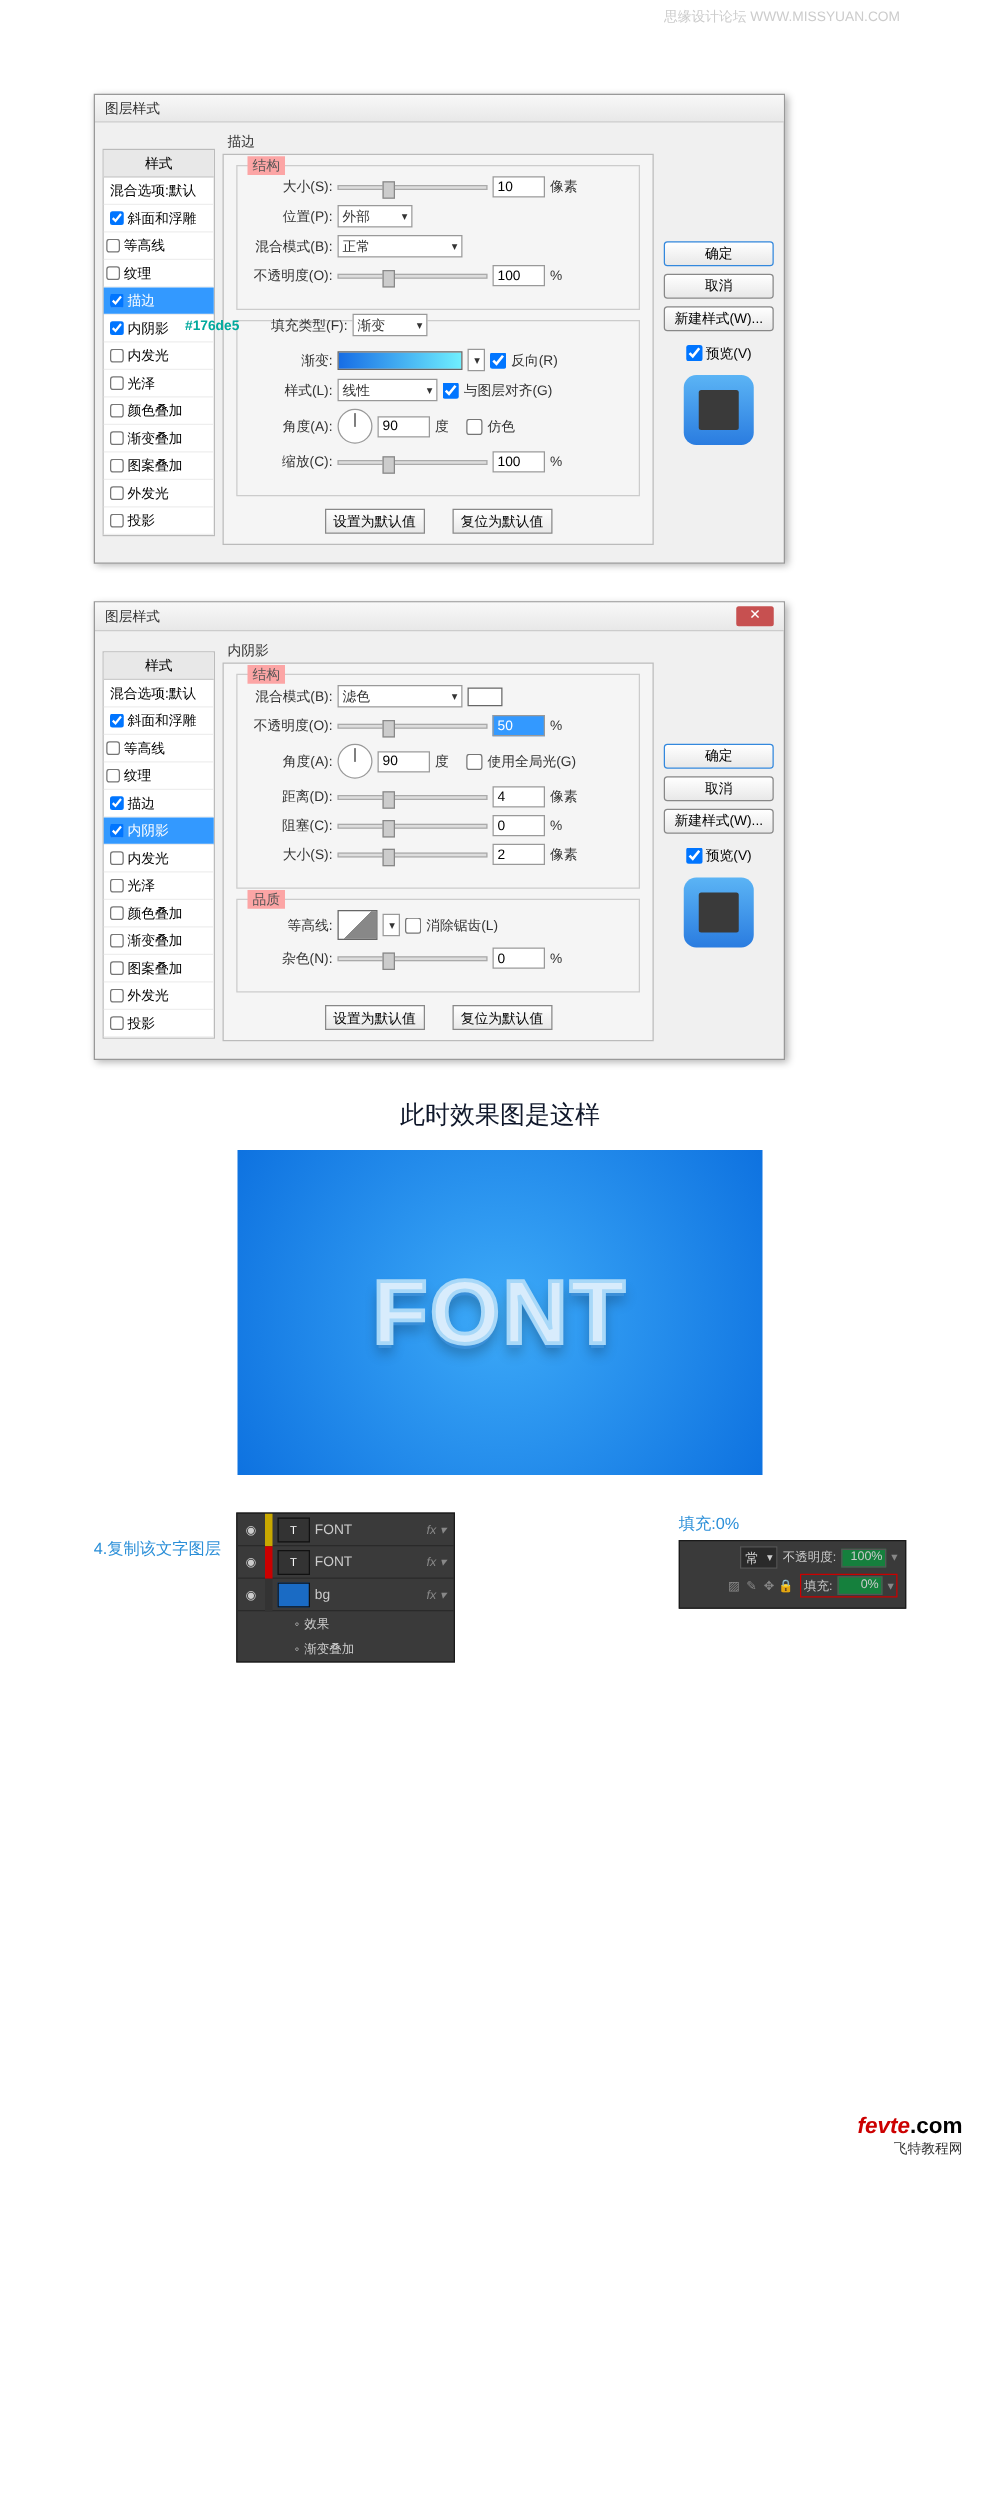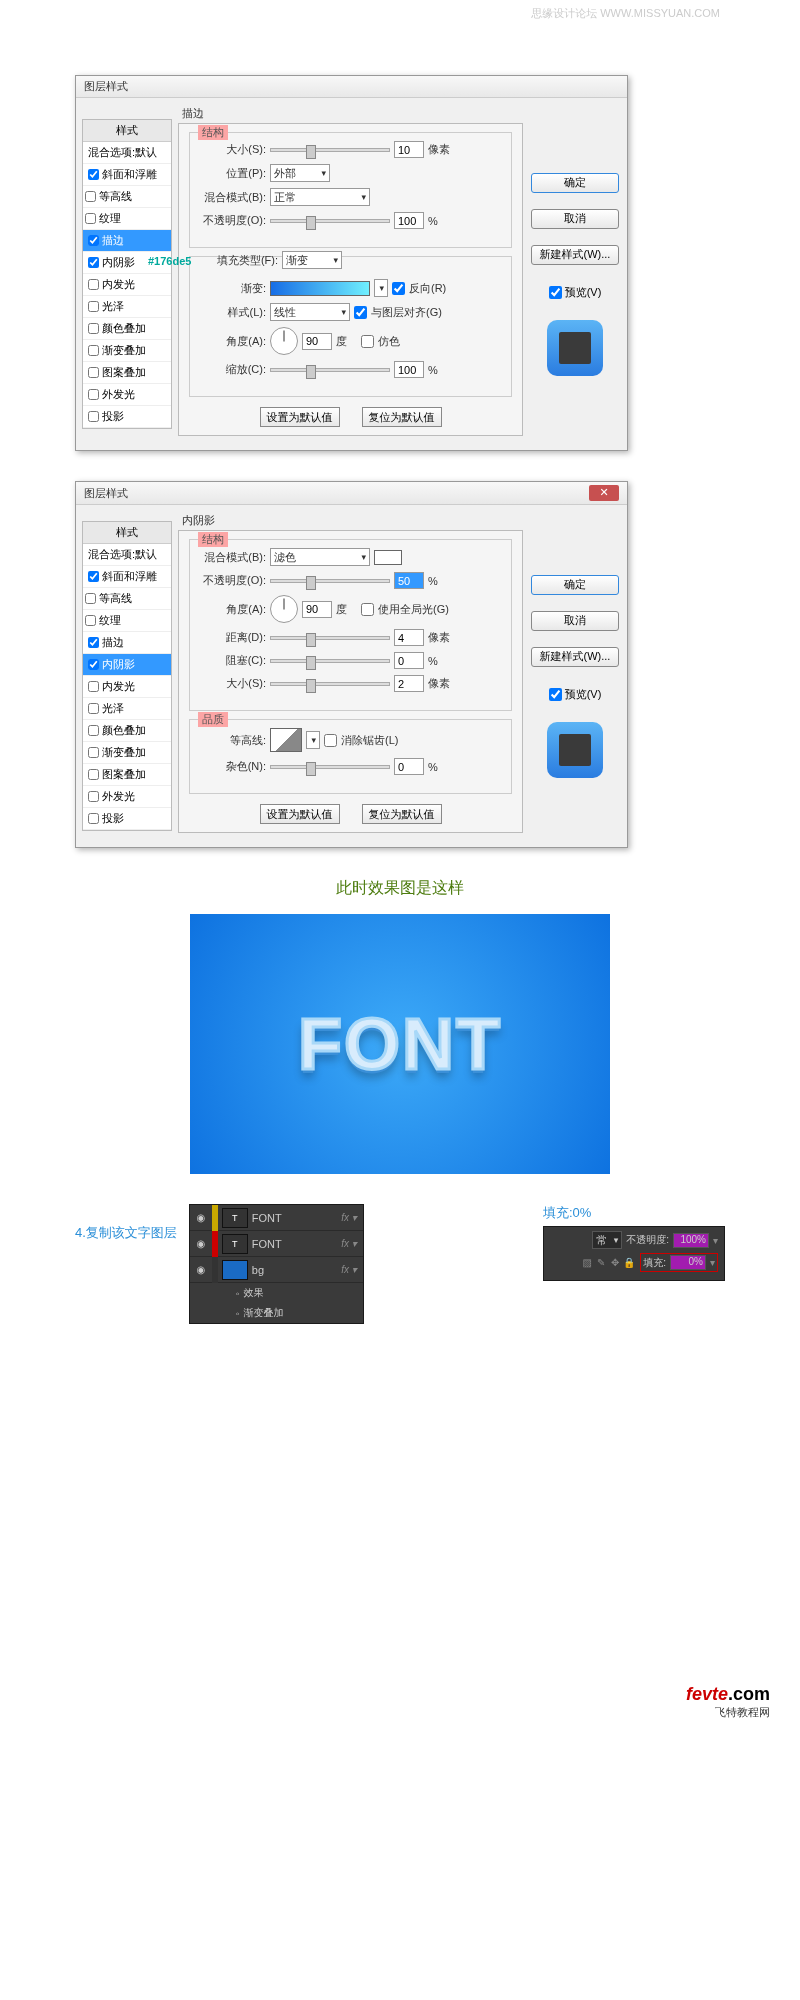--- a/index.html
+++ b/index.html
@@ -17,57 +17,57 @@
 .style-row input[type=checkbox] { width: 11px; height: 11px; }
 .center-panel { flex: 1; }
 .panel-title { font-size: 11px; color: #333; padding: 2px 4px; }
 .panel-box { border: 1px solid #bbb; background: #f5f5f5; padding: 8px 10px; margin-bottom: 8px; }
 .fieldset { border: 1px solid #ccc; padding: 8px 10px 12px; margin-bottom: 8px; position: relative; }
 .fieldset-label { position: absolute; top: -8px; left: 8px; background: #fca5a5; padding: 0 4px; font-size: 11px; color: #555; }
 .form-row { display: flex; align-items: center; font-size: 11px; color: #333; margin-bottom: 6px; gap: 4px; }
 .form-row label { min-width: 66px; text-align: right; }
 .form-row .slider { flex: 1; height: 4px; background: #ddd; border: 1px solid #aaa; position: relative; max-width: 120px; }
 .form-row .slider::after { content:''; position: absolute; top: -4px; left: 30%; width: 8px; height: 12px; background: #ccc; border: 1px solid #888; }
-.form-row input[type=text] { width: 30px; height: 17px; font-size: 11px; padding: 0 3px; border: 1px solid #999; }
+.form-row input[type=text] { width: 42px; height: 17px; font-size: 11px; padding: 0 3px; border: 1px solid #999; }
 .form-row select, .dropdown { height: 18px; font-size: 11px; border: 1px solid #999; background: #fff; padding: 0 14px 0 3px; min-width: 60px; position: relative; display: inline-flex; align-items: center; }
 .dropdown::after { content: '▾'; position: absolute; right: 3px; font-size: 9px; }
 .unit { font-size: 11px; color: #333; }
 .angle-widget { width: 28px; height: 28px; border: 1px solid #999; border-radius: 50%; background: #fff; position: relative; display: inline-block; vertical-align: middle; }
 .angle-widget::after { content:''; position: absolute; top: 50%; left: 50%; width: 11px; height: 1px; background: #333; transform-origin: left; transform: rotate(-90deg); }
-.right-panel { width: 92px; display: flex; flex-direction: column; gap: 16px; align-items: center; }
+.right-panel { width: 92px; display: flex; flex-direction: column; gap: 6px; align-items: center; }
 .btn { width: 88px; height: 20px; font-size: 11px; border: 1px solid #888; background: linear-gradient(#fff,#e8e8e8); border-radius: 3px; cursor: pointer; }
 .btn.primary { border-color: #3388dd; }
 .preview-check { font-size: 11px; display: flex; align-items: center; gap: 3px; margin-top: 4px; }
 .preview-thumb { width: 56px; height: 56px; background: linear-gradient(#5bb4f5,#2a7ce0); border-radius: 10px; display: flex; align-items: center; justify-content: center; margin-top: 4px; }
 .preview-thumb .inner { width: 32px; height: 32px; background: #3a3a3a; border-radius: 2px; }
 .gradient-bar { width: 100px; height: 15px; background: linear-gradient(to right, #176de5, #6feffe); border: 1px solid #666; display: inline-block; vertical-align: middle; }
 .color-annot { position: absolute; font-size: 11px; font-weight: bold; }
 .annot1 { color: #00a99d; }
 .annot2 { color: #00a99d; }
 .bottom-btns { display: flex; gap: 22px; justify-content: center; margin-top: 10px; }
 .bottom-btns button { width: 80px; height: 20px; font-size: 11px; border: 1px solid #888; background: linear-gradient(#fff,#e8e8e8); cursor: pointer; }
 .color-swatch { width: 28px; height: 15px; border: 1px solid #666; background: #fff; display: inline-block; }
 .contour-swatch { width: 32px; height: 24px; border: 1px solid #666; background: linear-gradient(135deg,#fff 50%,#888 50%); display: inline-block; }
-.caption { text-align: center; color: #4d7c0f; font-size: 16px; margin: 30px 0 15px; }
+.caption { text-align: center; color: #0f172a; font-size: 20px; margin: 30px 0 15px; }
 .font-preview { width: 420px; height: 260px; margin: 0 auto 30px; background: radial-gradient(circle at center, #3daaf8, #0e72e0); display: flex; align-items: center; justify-content: center; }
 .font-text { font-size: 72px; font-weight: 900; color: #d8ecfc; text-shadow: 0 4px 0 #3a8fd8, 0 8px 10px rgba(0,0,0,0.3); letter-spacing: 2px; -webkit-text-stroke: 3px #a8d8f8; font-family: Arial Black, sans-serif; }
 .step-row { display: flex; align-items: flex-start; gap: 12px; font-size: 13px; margin-bottom: 40px; }
 .step-label { color: #2b8fd8; padding-top: 20px; }
 .layers-panel { width: 175px; background: #3a3a3a; border: 1px solid #1a1a1a; font-size: 10px; color: #ccc; }
 .layer-row { display: flex; align-items: center; border-bottom: 1px solid #2a2a2a; height: 26px; }
 .layer-eye { width: 22px; text-align: center; color: #ccc; }
 .layer-color { width: 6px; height: 26px; }
 .layer-thumb { width: 26px; height: 20px; background: #1a6bc4; margin: 0 4px; border: 1px solid #111; display: flex; align-items: center; justify-content: center; color: #fff; font-size: 9px; }
 .layer-thumb.t { background: #333; }
 .layer-name { flex: 1; font-size: 11px; }
 .layer-fx { color: #888; font-size: 10px; padding-right: 6px; font-style: italic; }
 .layer-sub { padding-left: 46px; height: 20px; display: flex; align-items: center; gap: 4px; }
 .opacity-panel { background: #3a3a3a; border: 1px solid #1a1a1a; padding: 4px 6px; font-size: 10px; color: #ccc; width: 182px; }
 .opacity-row { display: flex; align-items: center; gap: 4px; margin-bottom: 4px; justify-content: flex-end; }
-.opacity-input { width: 36px; height: 15px; background: #a21caf; border: 1px solid #555; color: #ccc; font-size: 10px; text-align: right; padding-right: 2px; }
+.opacity-input { width: 36px; height: 15px; background: #15803d; border: 1px solid #555; color: #ccc; font-size: 10px; text-align: right; padding-right: 2px; }
 .opacity-row .icons span { display: inline-block; width: 14px; text-align: center; color: #888; }
 .fill-highlight { border: 1px solid #c00; padding: 1px 2px; display: flex; align-items: center; gap: 4px; }
 .watermark-top { position: absolute; top: 6px; right: 80px; font-size: 11px; color: #ccc; }
 .footer-logo { position: absolute; right: 30px; font-size: 18px; font-weight: bold; }
 .footer-logo .f { color: #c00; font-style: italic; }
 .footer-logo .sub { font-size: 11px; color: #333; display: block; text-align: right; font-weight: normal; }
 .rel { position: relative; }
 </style>
 </head>
 <body>

